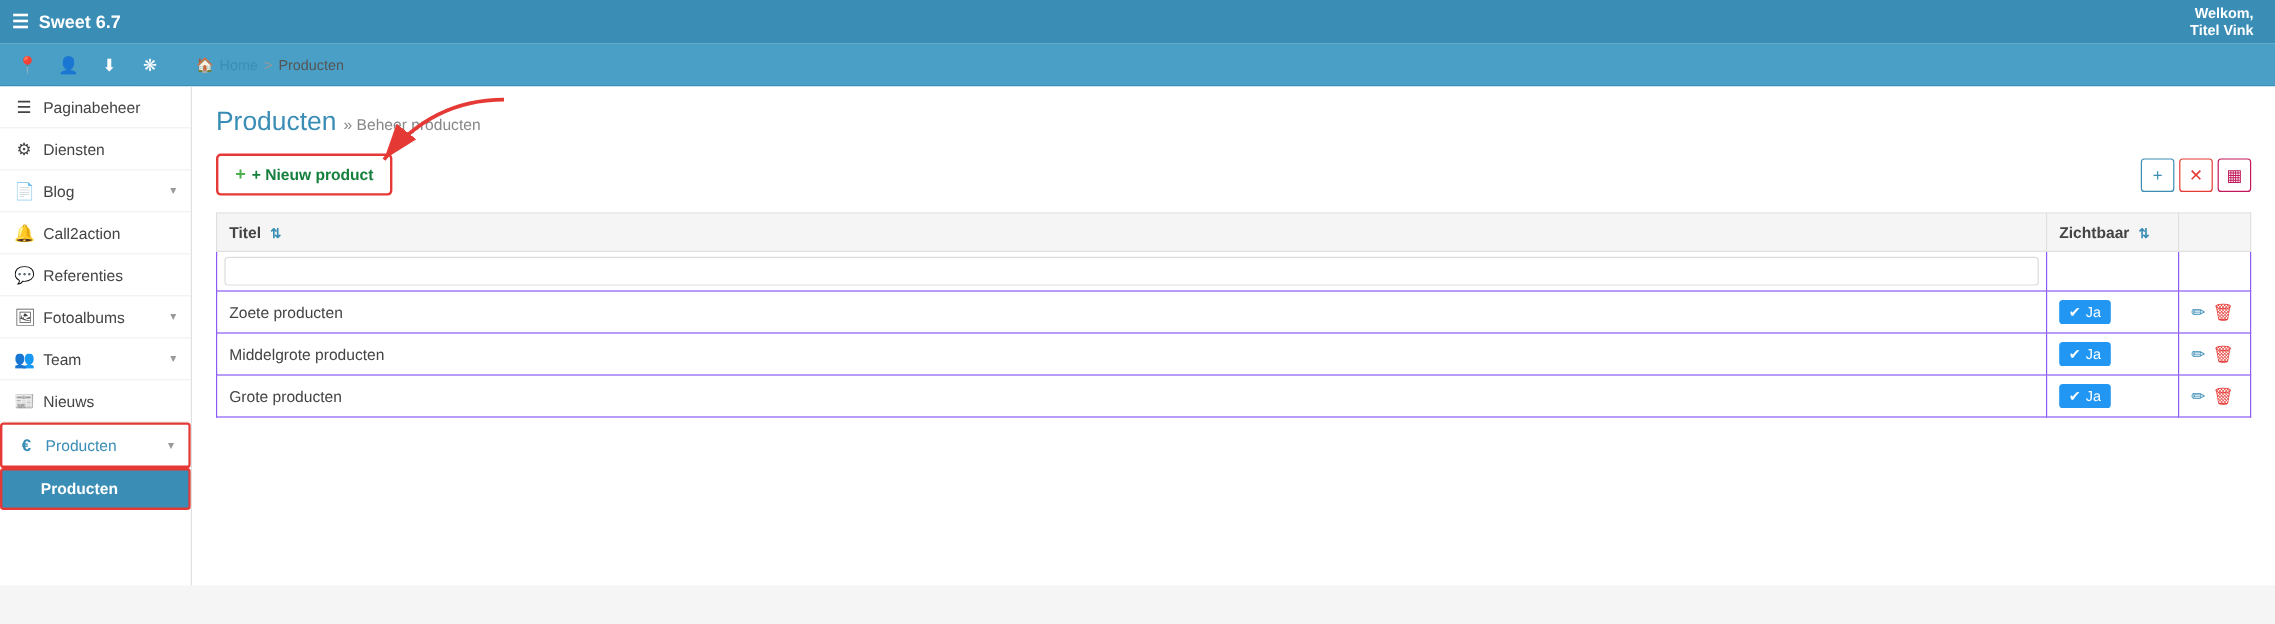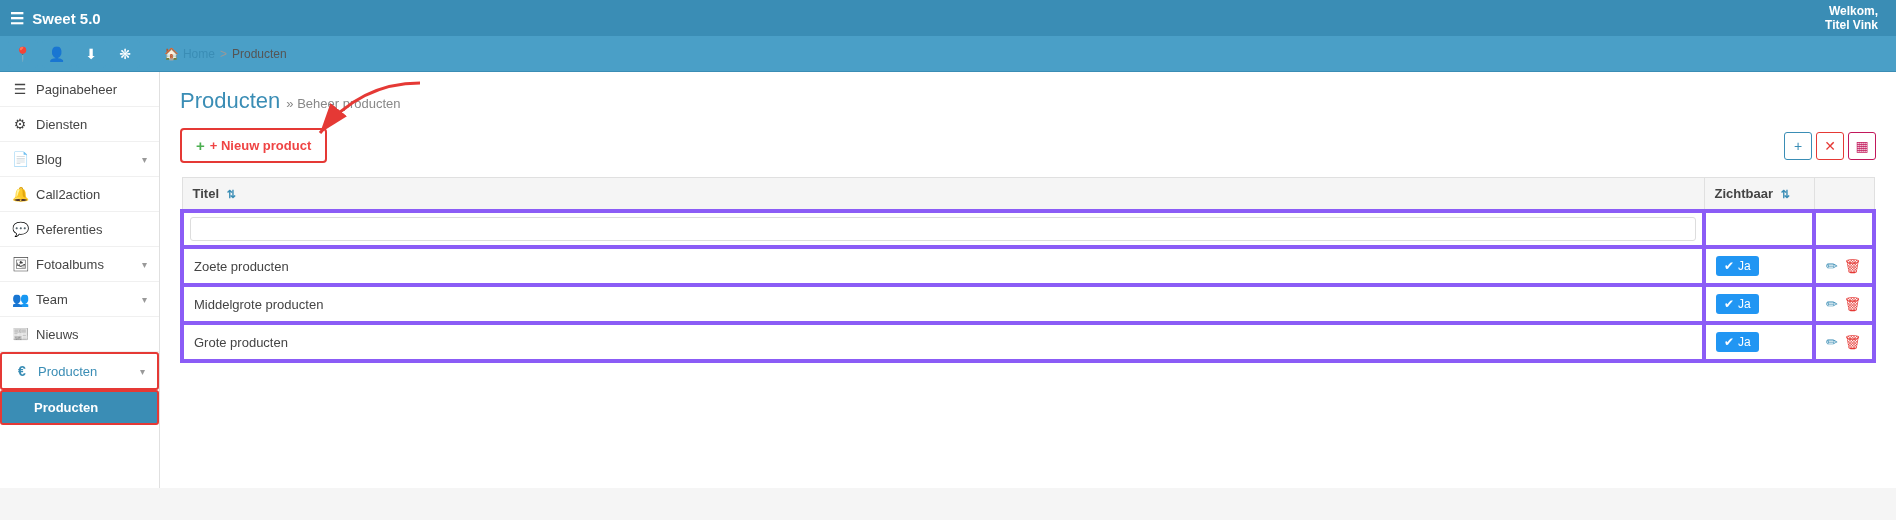--- a/index.html
+++ b/index.html
@@ -168,21 +168,21 @@
       background: #f5f5f5;
       padding: 8px 10px;
       text-align: left;
       border: 1px solid #e0e0e0;
       color: #444;
       font-weight: 600;
     }
     .data-table th .sort { color: #3a8db5; margin-left: 4px; font-size: 11px; }
     .data-table td {
       padding: 7px 10px;
-      border: 4px solid #8b5cf6;
+      border: 1px solid #8b5cf6;
       color: #444;
     }
     .filter-row td { padding: 4px 6px; }
     .filter-row input {
       width: 100%;
       border: 1px solid #ddd;
       border-radius: 3px;
       padding: 4px 6px;
       font-size: 12px;
       outline: none;
@@ -219,21 +219,21 @@
       top: -55px;
       pointer-events: none;
     }
   </style>
 </head>
 <body>
 
 <div class="top-bar">
   <div class="top-bar-title">
     <span class="hamburger">☰</span>
-    <span>Sweet 5.0</span>
+    <span>Sweet 6.7</span>
   </div>
   <div class="top-bar-user">
     <span>Welkom,</span><br>
     <span>Titel Vink</span>
   </div>
 </div>
 
 <div class="icon-bar">
   <button class="icon-bar-btn">📍</button>
   <button class="icon-bar-btn">👤</button>
@@ -300,21 +300,21 @@
   <div class="content">
 
     <div class="page-title">
       <h1>Producten</h1>
       <span class="subtitle">Beheer producten</span>
     </div>
 
     <div class="action-row">
       <button class="btn-new-product" style="border:2px solid #e53935; border-radius:4px;">
         <span class="plus">+</span>
-        <span style="color:#ef4444;">+ Nieuw product</span>
+        <span style="color:#15803d;">+ Nieuw product</span>
       </button>
 
       <svg class="arrow-svg" width="160" height="70" viewBox="0 0 160 70" style="position:absolute; left:100px; top:-50px; pointer-events:none;">
         <defs>
           <marker id="arrowhead" markerWidth="10" markerHeight="7" refX="10" refY="3.5" orient="auto">
             <polygon points="0 0, 10 3.5, 0 7" fill="#e53935"></polygon>
           </marker>
         </defs>
         <path d="M 140 5 Q 80 5 40 55" stroke="#e53935" stroke-width="3" fill="none" marker-end="url(#arrowhead)"></path>
       </svg>

